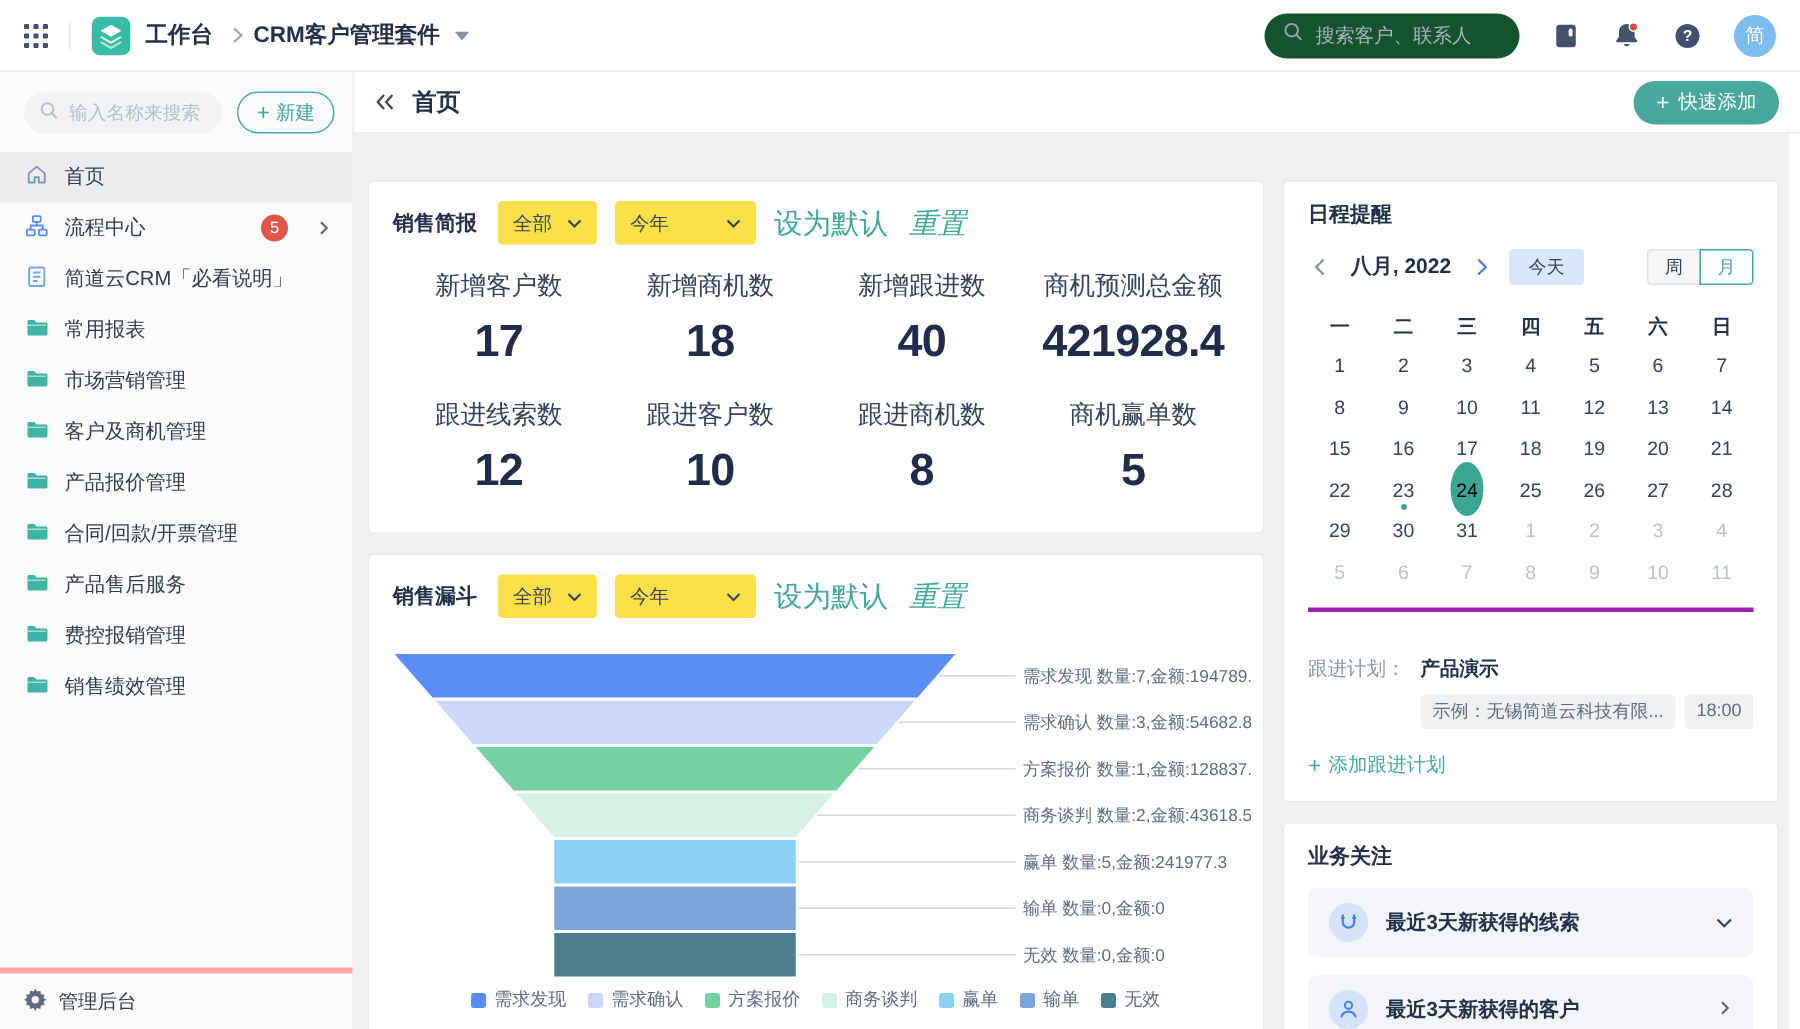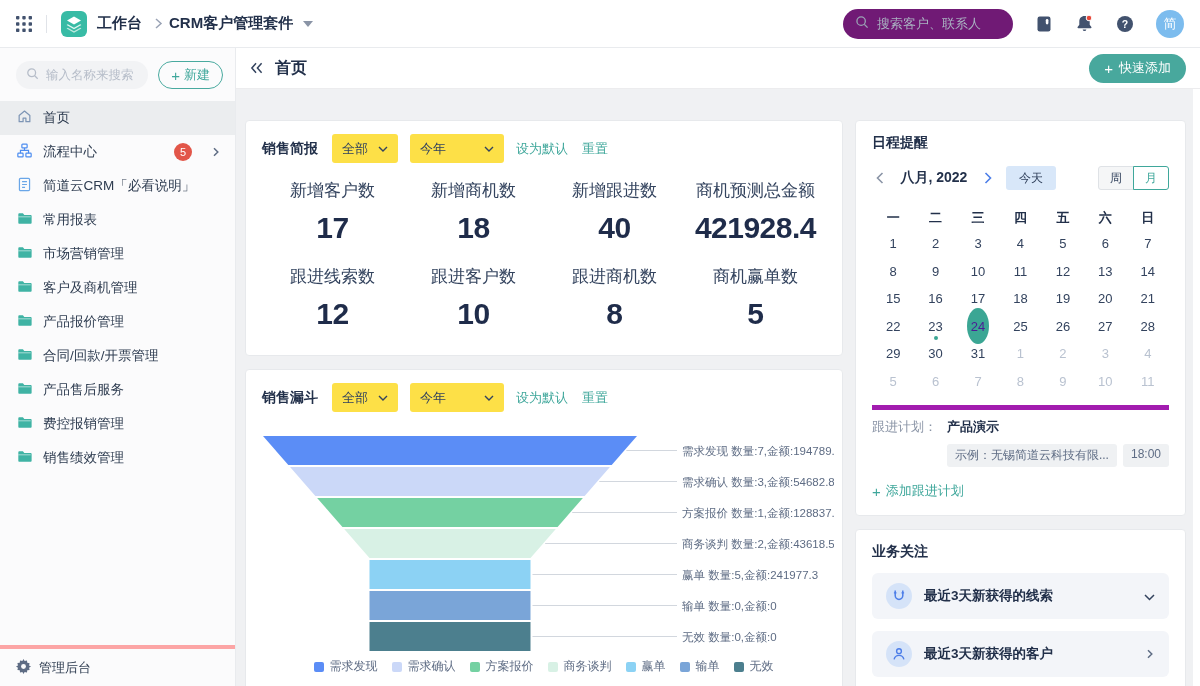--- a/index.html
+++ b/index.html
@@ -8,21 +8,21 @@
 
   
   .topbar { position:fixed; top:0; left:0; width:1200px; height:48px; background:#fff;
     border-bottom:1px solid #e9ebee; display:flex; align-items:center; padding:0 16px; z-index:10; }
   .icon-btn { display:inline-flex; align-items:center; justify-content:center; cursor:pointer; }
   .tb-divider { width:1px; height:18px; background:#e0e3e8; margin:0 14px; }
   .logo { display:inline-flex; margin-right:8px; }
   .tb-title { font-size:15px; font-weight:700; color:#22304a; margin:0 8px 0 2px; cursor:pointer; }
   .tb-crumb-sep { margin:0 4px; display:inline-flex; }
   .tb-right { margin-left:auto; display:flex; align-items:center; gap:22px; }
-  .tb-search { width:170px; height:30px; border-radius:15px; background:#701a75; display:flex;
+  .tb-search { width:170px; height:30px; border-radius:15px; background:#14532d; display:flex;
     align-items:center; gap:8px; padding:0 12px; cursor:text; }
   .tb-search .ph { font-size:13px; color:#aab3c2; }
   .avatar { width:28px; height:28px; border-radius:50%; background:#7cbcee; color:#fff;
     font-size:13px; display:flex; align-items:center; justify-content:center; cursor:pointer; }
 
   
   .sidebar { position:fixed; top:48px; left:0; bottom:0; width:236px; background:#fbfbfc;
     border-right:1px solid #e9ebee; display:flex; flex-direction:column; z-index:5; }
   .side-search-row { display:flex; align-items:center; padding:13px 12px 12px 16px; gap:10px; }
   .side-search { flex:1; height:28px; border-radius:14px; background:#f2f3f5; display:flex;
@@ -55,22 +55,22 @@
   .content { flex:1; display:flex; gap:12px; padding:7px 14px 0 9px; overflow:hidden;margin-top:24px; }
   .col-left { width:613px; display:flex; flex-direction:column; gap:13px; }
   .col-right { flex:1; display:flex; flex-direction:column; gap:13px; }
   .card { background:#fff; border:1px solid #e7e9ec; border-radius:4px; }
 
   .card-head { display:flex; align-items:center; gap:12px; padding:13px 16px 10px; }
   .card-title { font-size:14px; font-weight:700; color:#22304a; margin-right:2px; white-space:nowrap; }
   .select { height:29px; background:#fde047; border-radius:3px; display:flex; align-items:center;
     justify-content:space-between; padding:0 10px; font-size:13px; color:#33435e; cursor:pointer; gap:10px; }
   .select.w1 { width:66px; } .select.w2 { width:94px; }
-  .tlink { color:#3fa79b; font-size:13px; cursor:pointer; text-decoration:none; white-space:nowrap; }
-  .tlink + .tlink { margin-left:2px; }
+  .tlink { color:#3fa79b; font-size:19px; cursor:pointer; text-decoration:none; white-space:nowrap; }
+  .tlink + .tlink { margin-left:2px;font-style:italic; }
 
   
   .stats { display:grid; grid-template-columns:repeat(4,1fr); row-gap:20px; padding:6px 16px 24px; }
   .stat { text-align:center; }
   .stat-label { font-size:17px; color:#33435e; margin-bottom:9px; }
   .stat-value { font-size:30px; font-weight:700; color:#1f2c4a; letter-spacing:-0.5px; }
 
   
   .funnel-svg { display:block; margin:4px auto 0; }
   .legend { display:flex; justify-content:center; align-items:center; gap:15px; padding:4px 0 15px; }
@@ -87,25 +87,25 @@
   .wm-toggle { margin-left:auto; display:flex; }
   .wm { width:36px; height:24px; font-size:12px; cursor:pointer; font-family:inherit; }
   .wm.week { background:#f5f6f7; border:1px solid #dfe2e6; border-radius:3px 0 0 3px; color:#33435e; }
   .wm.month { background:#fff; border:1px solid #3fa79b; border-radius:0 3px 3px 0; color:#3fa79b; margin-left:-1px; }
   .cal-weekdays, .cal-grid { display:grid; grid-template-columns:repeat(7,1fr); }
   .cal-weekdays { margin-top:16px; }
   .cal-wd { text-align:center; font-size:13px; font-weight:700; color:#22304a; height:24px; line-height:24px; }
   .cal-cell { position:relative; height:27.5px; display:flex; align-items:center; justify-content:center;
     font-size:13px; color:#33435e; cursor:pointer; }
   .cal-cell.muted { color:#b9c2d0; }
-  .cal-cell.sel .cal-num { width:22px; height:36px; border-radius:50%; background:#3ba694; color:#4c1d95;
+  .cal-cell.sel .cal-num { width:22px; height:36px; border-radius:50%; background:#3ba694; color:#000000;
     display:flex; align-items:center; justify-content:center; }
   .cal-dot { position:absolute; bottom:0px; left:50%; transform:translateX(-50%); width:4px; height:4px;
     border-radius:50%; background:#3ba694; }
-  .plan { border-top:5px solid #a21caf; margin-top:10px; padding-top:8px; display:flex; gap:10px; }
+  .plan { border-top:3px solid #a21caf; margin-top:10px; padding-top:29px; display:flex; gap:10px; }
   .plan-label { font-size:13px; color:#8a94a6; white-space:nowrap; }
   .plan-name { font-size:13px; font-weight:700; color:#22304a; cursor:pointer; }
   .plan-pills { display:flex; gap:6px; margin-top:8px; }
   .pill { background:#eff1f3; border-radius:3px; padding:3px 8px; font-size:12px; color:#5e6c84; white-space:nowrap; }
   .add-plan { display:inline-flex; align-items:center; gap:5px; margin-top:15px; font-size:13px; }
 
   
   .biz-card { padding:13px 16px 14px; }
   .biz-row { background:#f3f5f9; border-radius:6px; height:46px; display:flex; align-items:center;
     gap:12px; padding:0 14px; margin-top:12px; cursor:pointer; }

